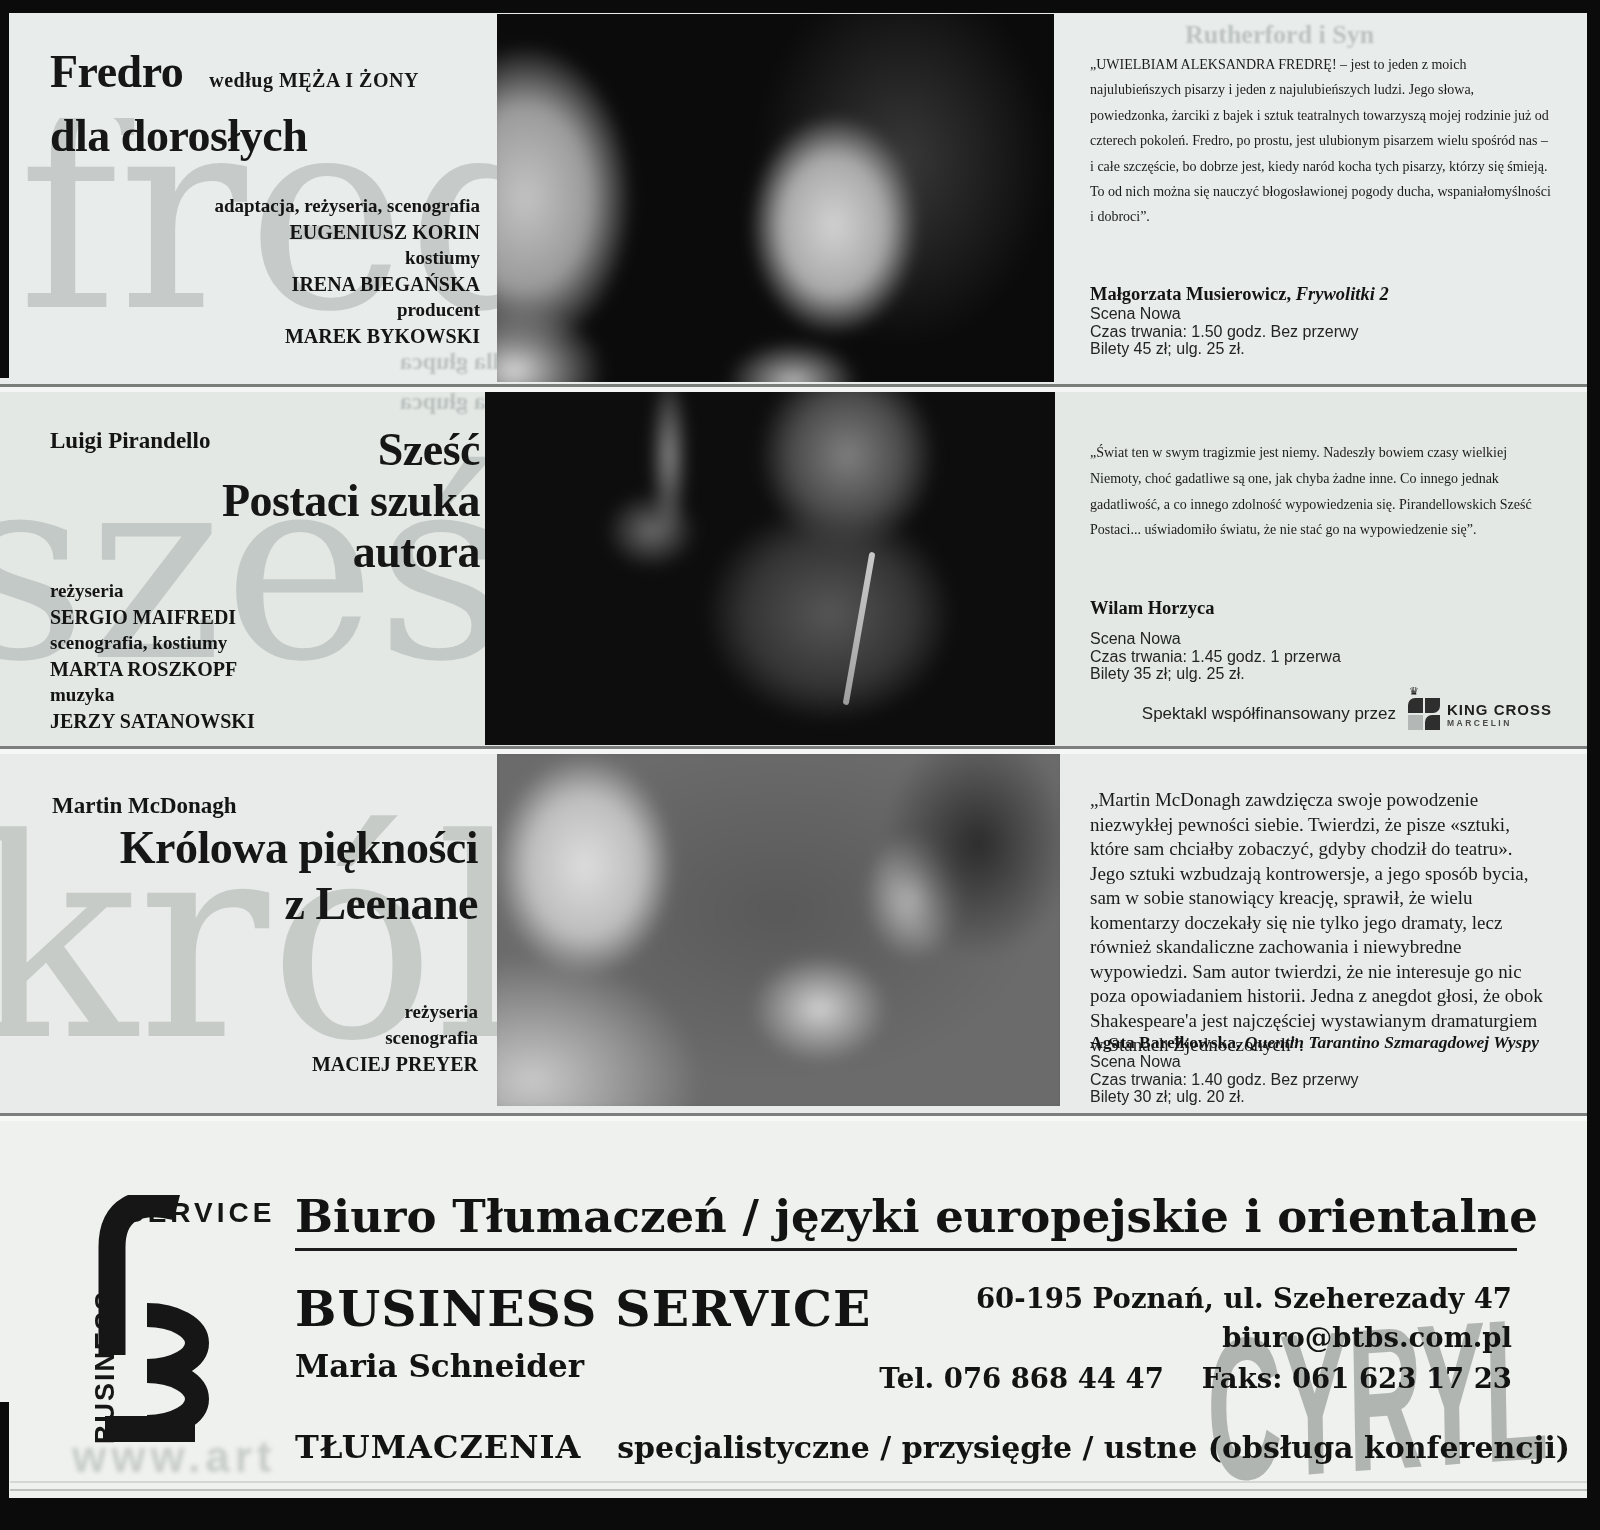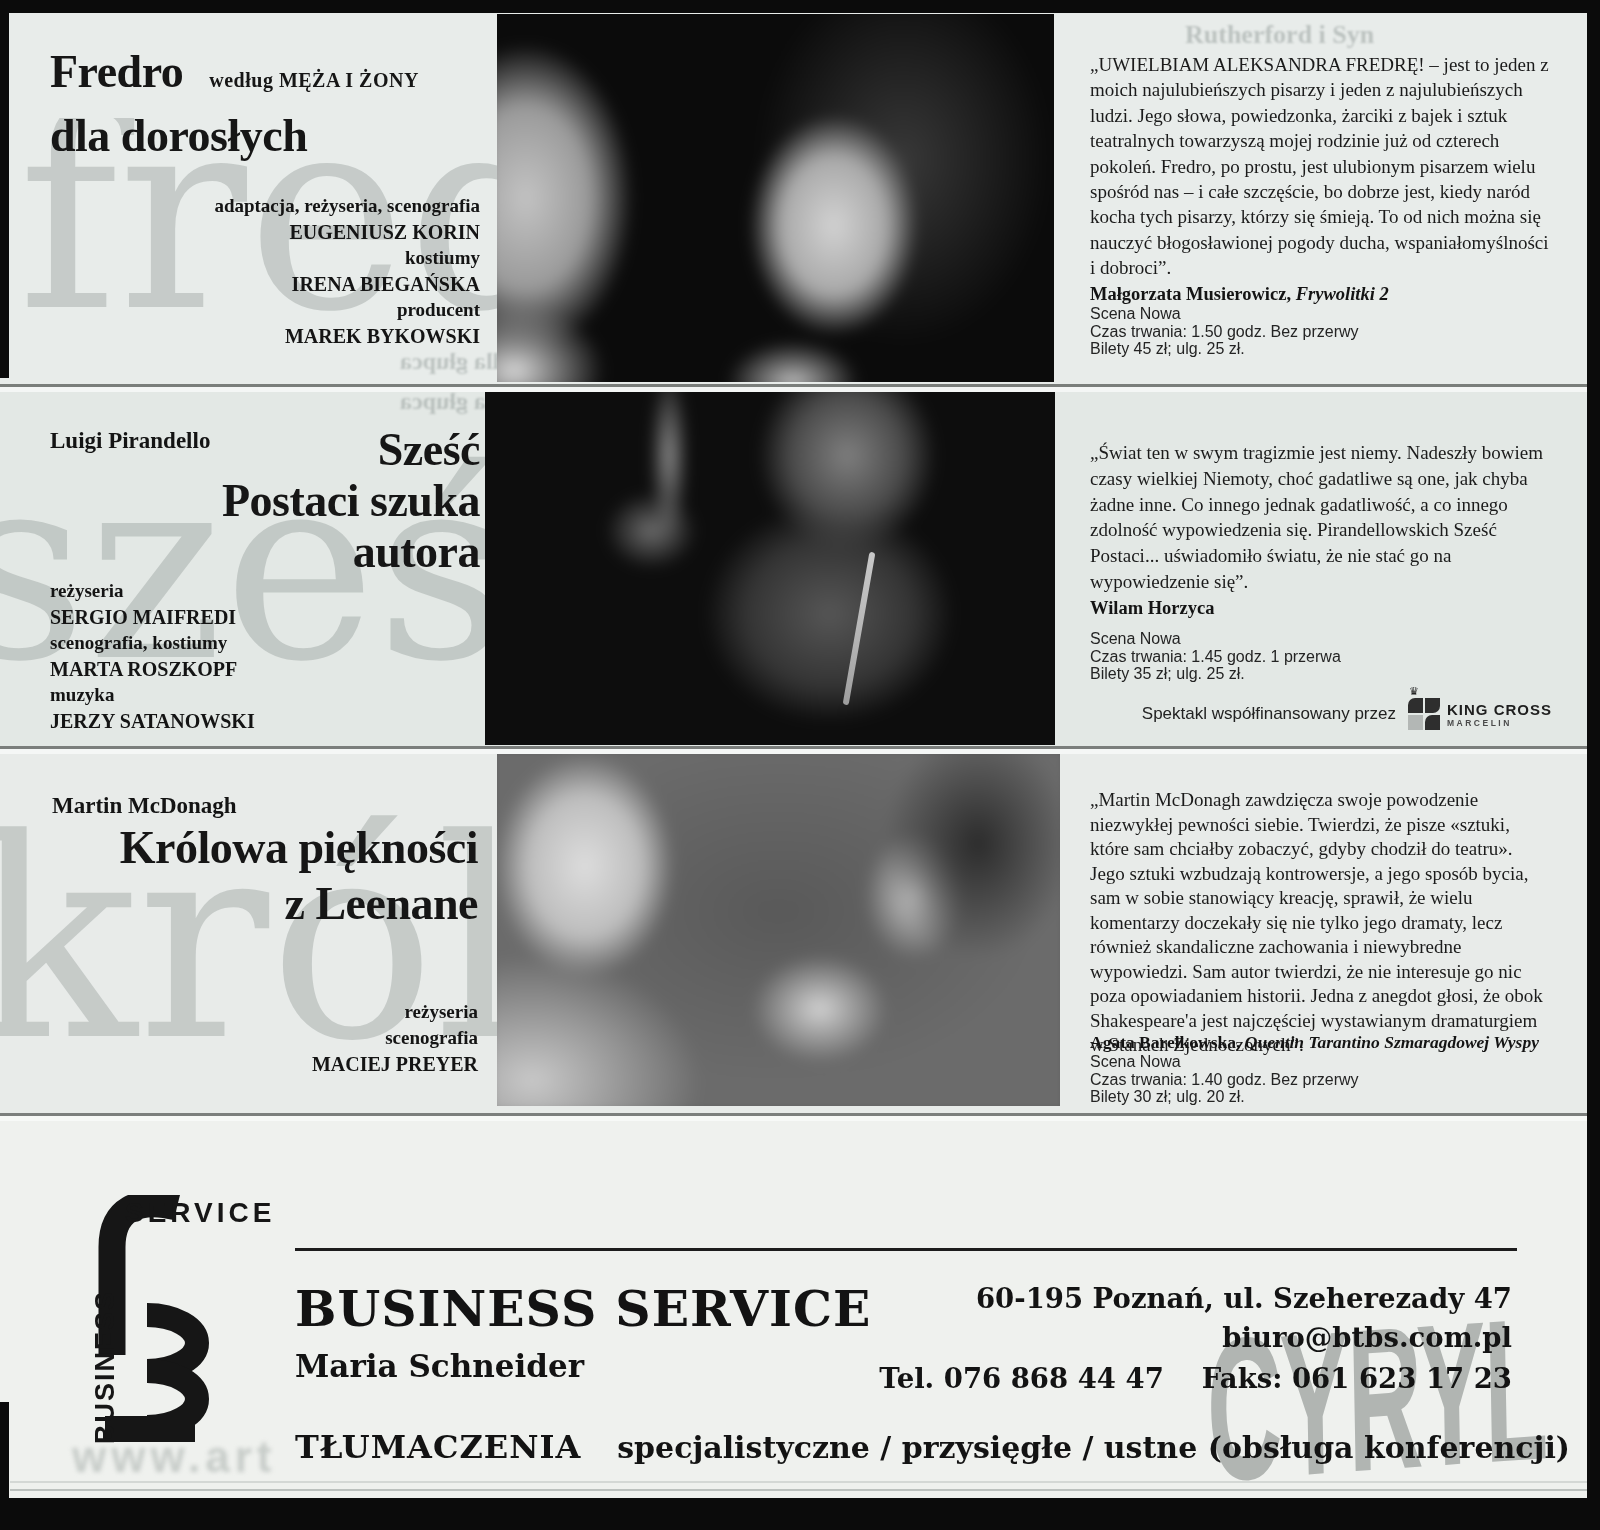--- a/index.html
+++ b/index.html
@@ -58,21 +58,21 @@
     radial-gradient(ellipse 135px 165px at 84% 27%, #2b2b2b 0%, rgba(44,44,44,0) 70%),
     radial-gradient(ellipse 72px 92px at 73% 41%, #c5c5c5 0%, rgba(196,196,196,0) 70%),
     radial-gradient(ellipse 98px 78px at 57% 71%, #d3d3d3 0%, rgba(210,210,210,0) 70%),
     radial-gradient(ellipse 320px 210px at 50% 45%, #595959 0%, rgba(90,90,90,0) 82%),
     #6b6b6b;}
   
   .z2{z-index:2;}
   .title-xl{font-weight:bold;font-size:46px;line-height:55px;letter-spacing:-.5px;}
   .title-note{font-weight:bold;font-size:20px;letter-spacing:.5px;margin-left:26px;}
   .rightcol{left:1090px;width:462px;}
-  .quote{font-size:19px;line-height:25.4px;color:#1b1b1b;}
+  .quote{font-size:14px;line-height:25.4px;color:#1b1b1b;}
   .attr{font-weight:bold;font-size:18.5px;text-align:left;color:#141414;}
   .attr .work{font-style:italic;}
   .venue{font-family:"Liberation Sans","DejaVu Sans",sans-serif;font-size:16px;line-height:17.5px;color:#242424;}
   .credits{font-weight:bold;font-size:20px;line-height:26px;color:#141414;}
   .credits .role{font-size:19px;}
   .author{font-weight:bold;font-size:23px;color:#141414;}
   
   .sponsor-row{display:flex;align-items:center;justify-content:flex-end;gap:12px;}
   .sponsor-label{font-family:"Liberation Sans",sans-serif;font-size:17px;color:#222;}
   .kc{display:flex;align-items:center;gap:7px;position:relative;}
@@ -252,20 +252,21 @@
 
   <svg class="abs" style="left:85px;top:1195px;z-index:3;" width="175" height="252" viewBox="0 0 175 252">
     <path d="M 92 12 C 52 2, 27 15, 27 52 L 27 160" fill="none" stroke="#161616" stroke-width="27"></path>
     <path d="M 62 120 A 50 28 0 1 1 62 176" fill="none" stroke="#161616" stroke-width="24"></path>
     <path d="M 62 176 A 50 28 0 1 1 62 232" fill="none" stroke="#161616" stroke-width="24"></path>
     <path d="M 20 234 L 110 234" fill="none" stroke="#161616" stroke-width="26"></path>
   </svg>
   <div class="abs bs-logo-text-top" style="left:125px;top:1197px;">SERVICE</div>
   <div class="abs bs-logo-text-side" style="left:90px;top:1284px;height:160px;">BUSINESS</div>
 
+  <div class="abs slab ad-headline" style="left:295px;top:1190px;">Biuro Tłumaczeń / języki europejskie i orientalne</div>
   <div class="ad-rule"></div>
   <div class="abs slab ad-company" style="left:295px;top:1280px;">BUSINESS SERVICE</div>
   <div class="abs slab ad-person" style="left:295px;top:1348px;">Maria Schneider</div>
   <div class="abs slab ad-services" style="left:295px;top:1408px;">
     <span class="lbl">TŁUMACZENIA</span>
     <span class="txt">specjalistyczne / przysięgłe / ustne (obsługa konferencji)</span>
   </div>
   <div class="abs slab ad-right">
     <div class="l">60-195 Poznań, ul. Szeherezady 47</div>
     <div class="l l2">biuro@btbs.com.pl</div>

